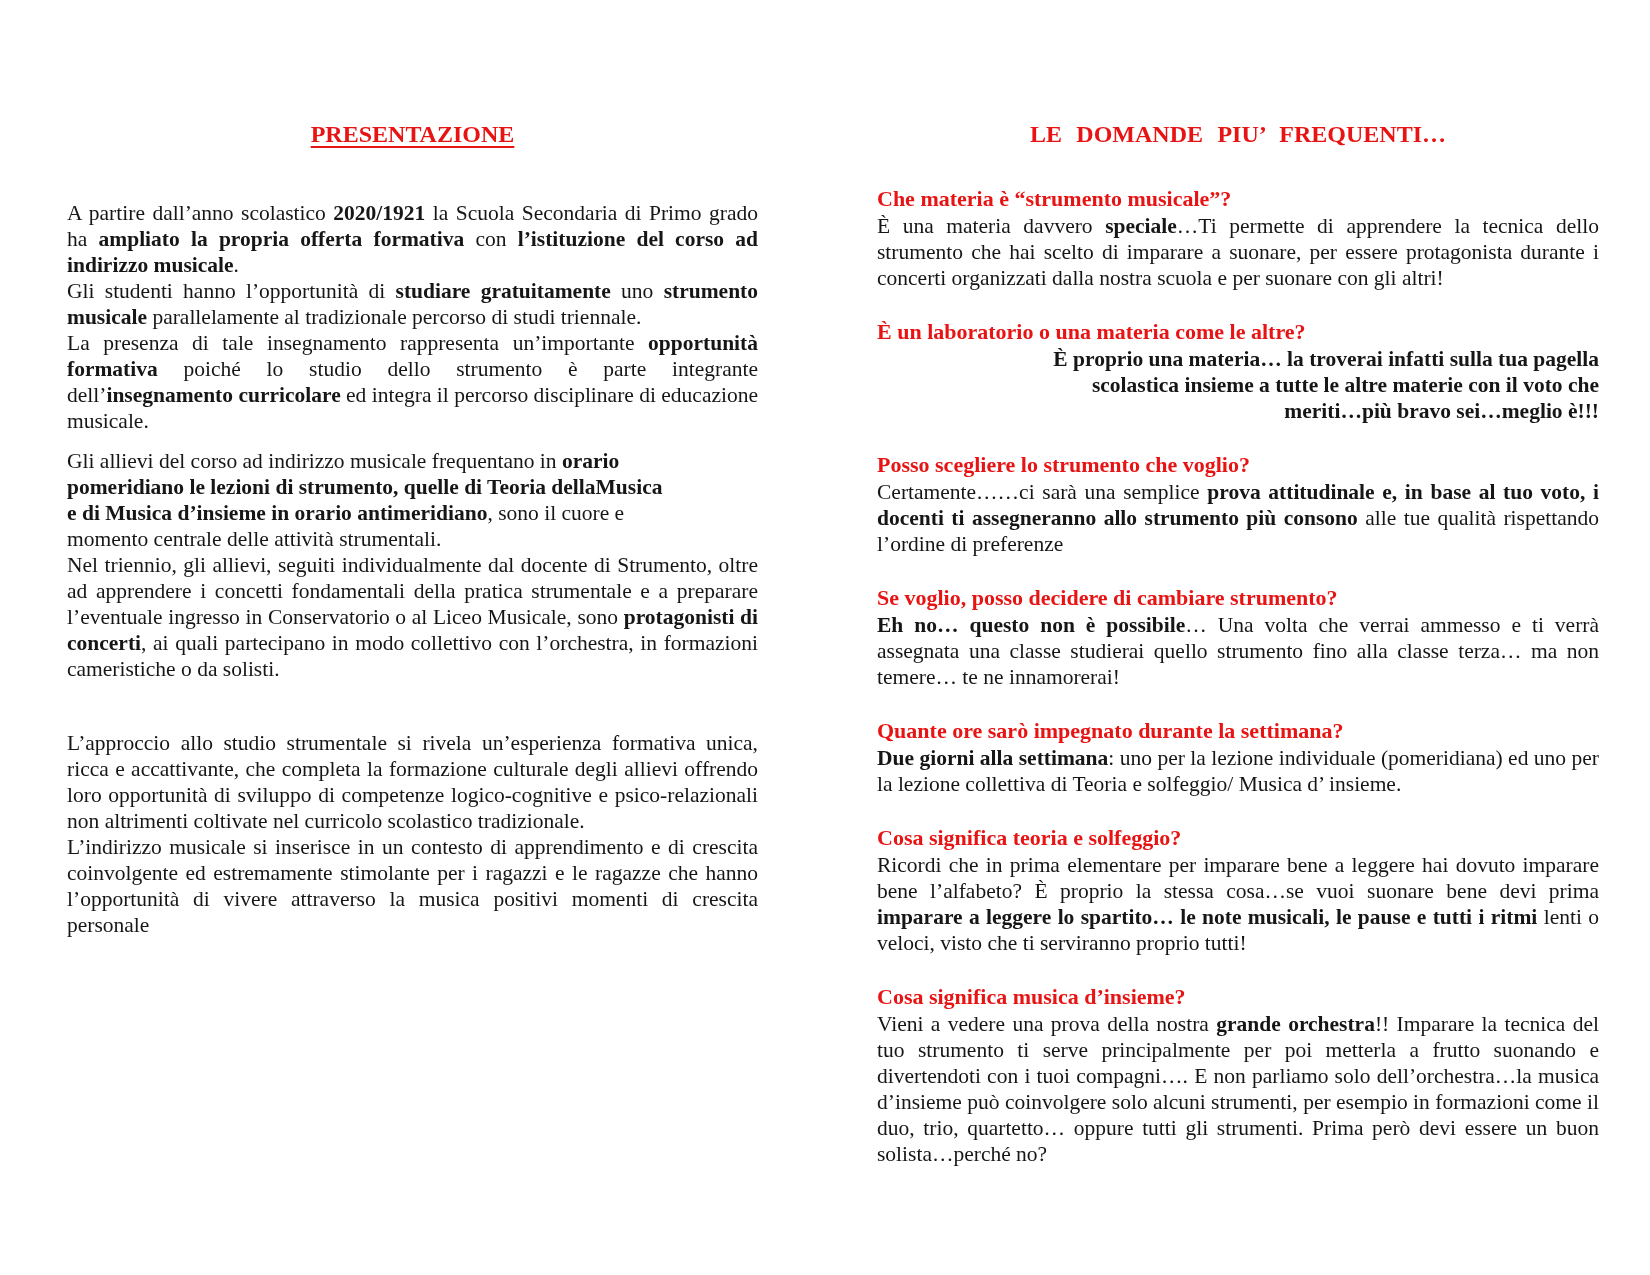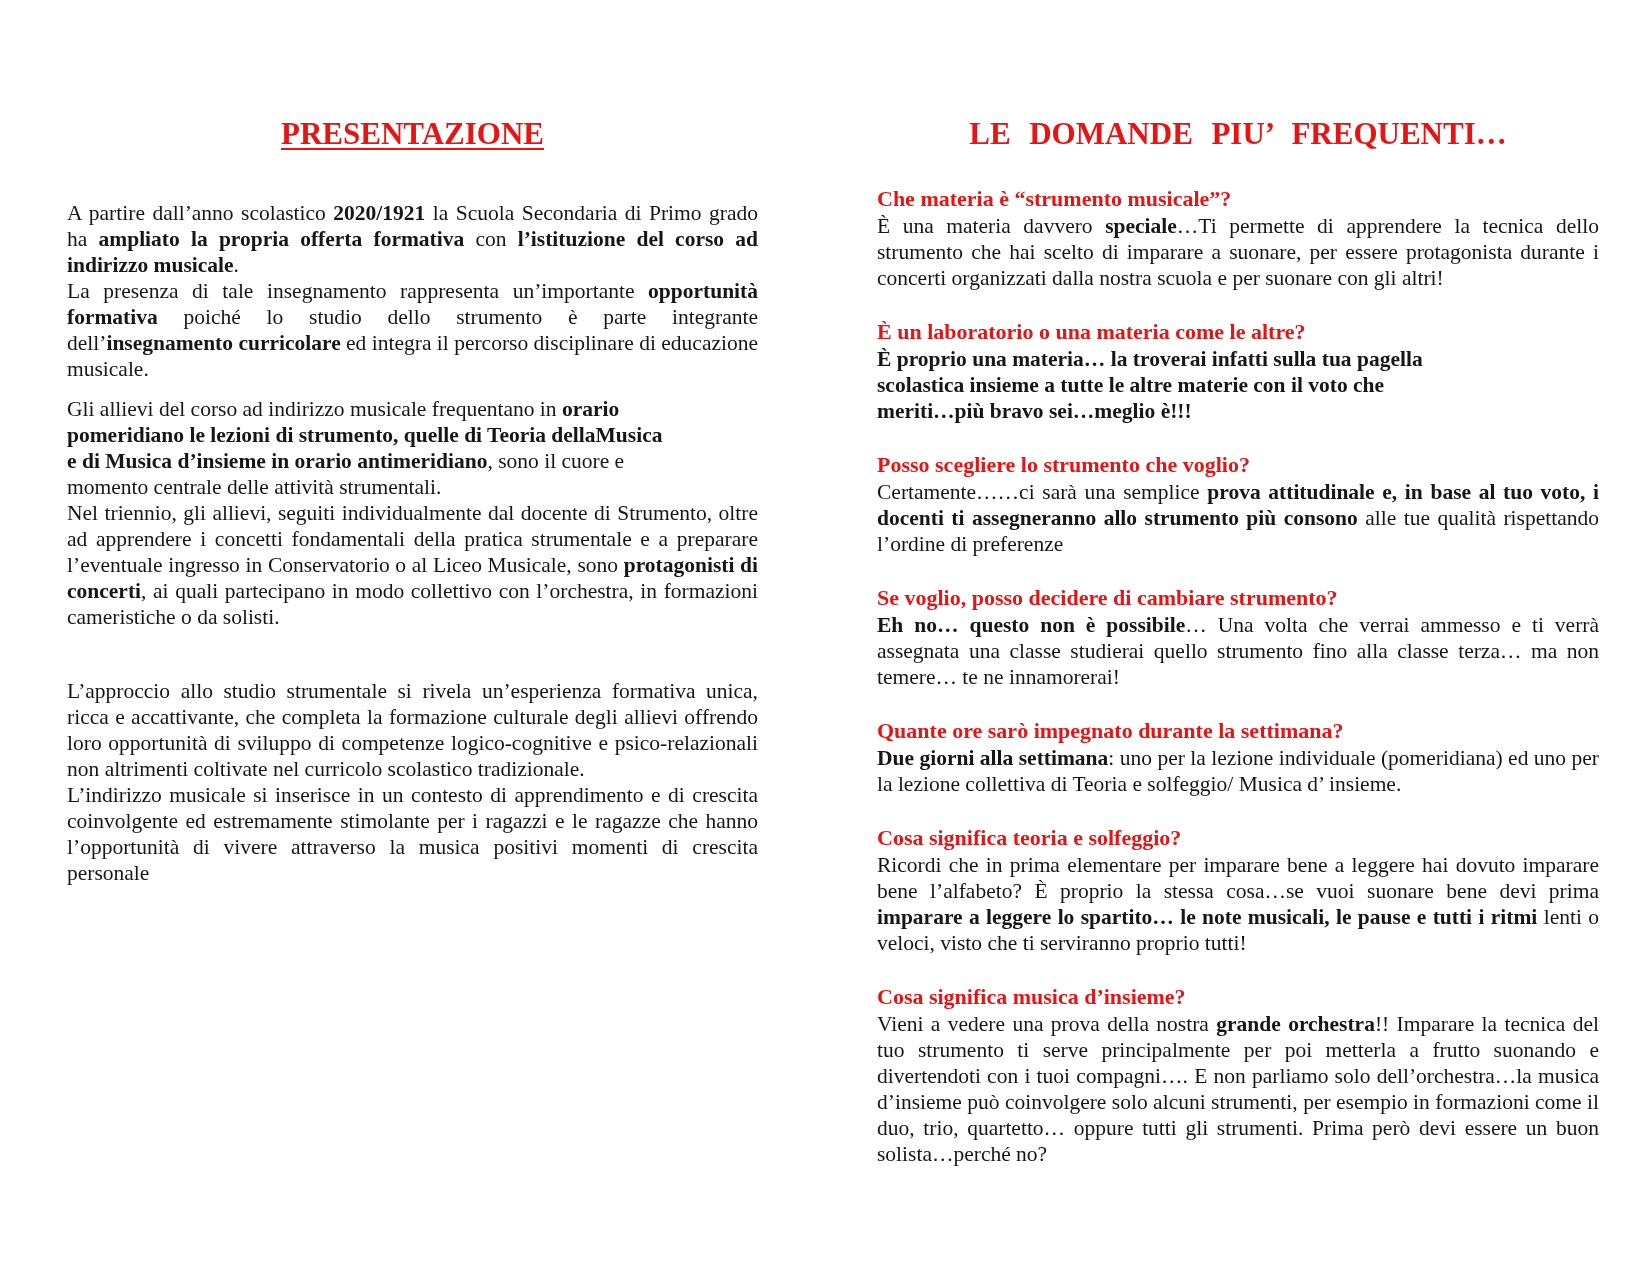--- a/index.html
+++ b/index.html
@@ -10,21 +10,21 @@
     font-family:"Liberation Serif", serif;
     color:var(--ink);
     position:relative;
     overflow:hidden;
   }
   .col { position:absolute; top:118px; }
   .col-left  { left:67px;  width:691px; }
   .col-right { left:877px; width:722px; }
 
   .title {
-    font-size:31px; line-height:32px;
+    font-size:24px; line-height:32px;
     font-weight:bold;
     color:var(--red);
     text-align:center;
     margin:0;
   }
   .col-left .title {
     text-decoration:underline;
     text-decoration-thickness:2px;
     text-underline-offset:4px;
     margin-bottom:50px;
@@ -57,35 +57,36 @@
 </style>
 </head>
 <body>
 
 <div class="page">
 
   <section class="col col-left">
     <h1 class="title">PRESENTAZIONE</h1>
     <div id="left-paras">
         <p class="para" style="text-align: justify;"><span class="n">A partire dall’anno scolastico </span><span class="b">2020/1921</span><span class="n"> la Scuola Secondaria di Primo grado ha </span><span class="b">ampliato la propria offerta formativa</span><span class="n"> con </span><span class="b">l’istituzione del corso ad indirizzo musicale</span><span class="n">.</span></p>
+        <p class="para" style="text-align: justify;"><span class="n">Gli studenti hanno l’opportunità di </span><span class="b">studiare gratuitamente</span><span class="n"> uno </span><span class="b">strumento musicale</span><span class="n"> parallelamente al tradizionale percorso di studi triennale.</span></p>
         <p class="para" style="text-align: justify;"><span class="n">La presenza di tale insegnamento rappresenta un’importante </span><span class="b">opportunità formativa</span><span class="n"> poiché lo studio dello strumento è parte integrante dell’</span><span class="b">insegnamento curricolare</span><span class="n"> ed integra il percorso disciplinare di educazione musicale.</span></p>
         <p class="para mt-sm" style="text-align: justify;"><span class="n">Gli allievi del corso ad indirizzo musicale frequentano in </span><span class="b">orario</span><br><span class="b">pomeridiano le lezioni di strumento, quelle di Teoria dellaMusica</span><br><span class="b">e di Musica d’insieme in orario antimeridiano</span><span class="n">, sono il cuore e</span><br><span class="n">momento centrale delle attività strumentali.</span></p>
         <p class="para" style="text-align: justify;"><span class="n">Nel triennio, gli allievi, seguiti individualmente dal docente di Strumento, oltre ad apprendere i concetti fondamentali della pratica strumentale e a preparare l’eventuale ingresso in Conservatorio o al Liceo Musicale, sono </span><span class="b">protagonisti  di concerti</span><span class="n">, ai quali partecipano in modo collettivo con l’orchestra, in formazioni cameristiche o da solisti.</span></p>
         <p class="para mt-lg" style="text-align: justify;"><span class="n">L’approccio allo studio strumentale si rivela un’esperienza formativa unica, ricca e accattivante, che completa la formazione culturale degli allievi offrendo loro opportunità di sviluppo di competenze logico-cognitive e psico-relazionali non altrimenti coltivate nel curricolo scolastico tradizionale.</span></p>
         <p class="para" style="text-align: justify;"><span class="n">L’indirizzo musicale si inserisce in un contesto di apprendimento e di crescita coinvolgente ed estremamente stimolante per i ragazzi e le ragazze che hanno l’opportunità di  vivere attraverso la musica positivi momenti di crescita personale</span></p>
       </div>
   </section>
 
   <section class="col col-right">
     <h1 class="title">LE DOMANDE PIU’ FREQUENTI…</h1>
     <div id="faq-sections">
         <p class="question">Che materia è “strumento musicale”?</p>
         <p class="answer" style="text-align: justify;"><span class="n">È una materia davvero </span><span class="b">speciale</span><span class="n">…Ti permette di apprendere la tecnica dello strumento che hai scelto di imparare a suonare, per essere protagonista durante i concerti organizzati dalla nostra scuola e per suonare con gli altri!</span></p>
         <p class="question">È un laboratorio o una materia come le altre?</p>
-        <p class="answer" style="text-align: left;"><span class="b">È proprio una materia… la troverai infatti sulla tua pagella</span><br><span class="b">scolastica insieme a tutte le altre materie con il voto che</span><br><span class="b">meriti…più bravo sei…meglio è!!!</span></p>
+        <p class="answer" style="text-align: right;"><span class="b">È proprio una materia… la troverai infatti sulla tua pagella</span><br><span class="b">scolastica insieme a tutte le altre materie con il voto che</span><br><span class="b">meriti…più bravo sei…meglio è!!!</span></p>
         <p class="question">Posso scegliere lo strumento che voglio?</p>
         <p class="answer" style="text-align: justify;"><span class="n">Certamente……ci sarà una semplice </span><span class="b">prova attitudinale e, in base al tuo voto, i docenti ti assegneranno allo strumento più  consono</span><span class="n"> alle tue qualità rispettando l’ordine di preferenze</span></p>
         <p class="question">Se voglio, posso decidere di cambiare strumento?</p>
         <p class="answer" style="text-align: justify;"><span class="b">Eh no… questo non è possibile</span><span class="n">… Una volta che verrai ammesso e ti verrà assegnata una classe studierai quello strumento fino alla classe terza… ma non temere… te ne innamorerai!</span></p>
         <p class="question">Quante ore sarò impegnato durante la settimana?</p>
         <p class="answer" style="text-align: justify;"><span class="b">Due giorni alla settimana</span><span class="n">: uno per la lezione individuale (pomeridiana) ed uno per la lezione collettiva di Teoria e solfeggio/ Musica d’ insieme.</span></p>
         <p class="question">Cosa significa teoria e solfeggio?</p>
         <p class="answer" style="text-align: justify;"><span class="n">Ricordi che in prima elementare per imparare bene a leggere hai dovuto imparare bene l’alfabeto? È proprio la stessa cosa…se vuoi suonare bene devi prima </span><span class="b">imparare a leggere lo spartito… le note musicali, le pause e tutti i ritmi</span><span class="n"> lenti o veloci, visto che ti serviranno proprio tutti!</span></p>
         <p class="question">Cosa significa musica d’insieme?</p>
         <p class="answer" style="text-align: justify;"><span class="n">Vieni a vedere una prova della nostra </span><span class="b">grande orchestra</span><span class="n">!! Imparare la tecnica del tuo strumento ti serve principalmente per poi metterla a frutto suonando e divertendoti con i tuoi compagni…. E non parliamo solo dell’orchestra…la musica d’insieme può coinvolgere solo alcuni strumenti, per esempio in formazioni come il duo, trio, quartetto… oppure tutti gli strumenti. Prima però devi essere un buon solista…perché no?</span></p>

